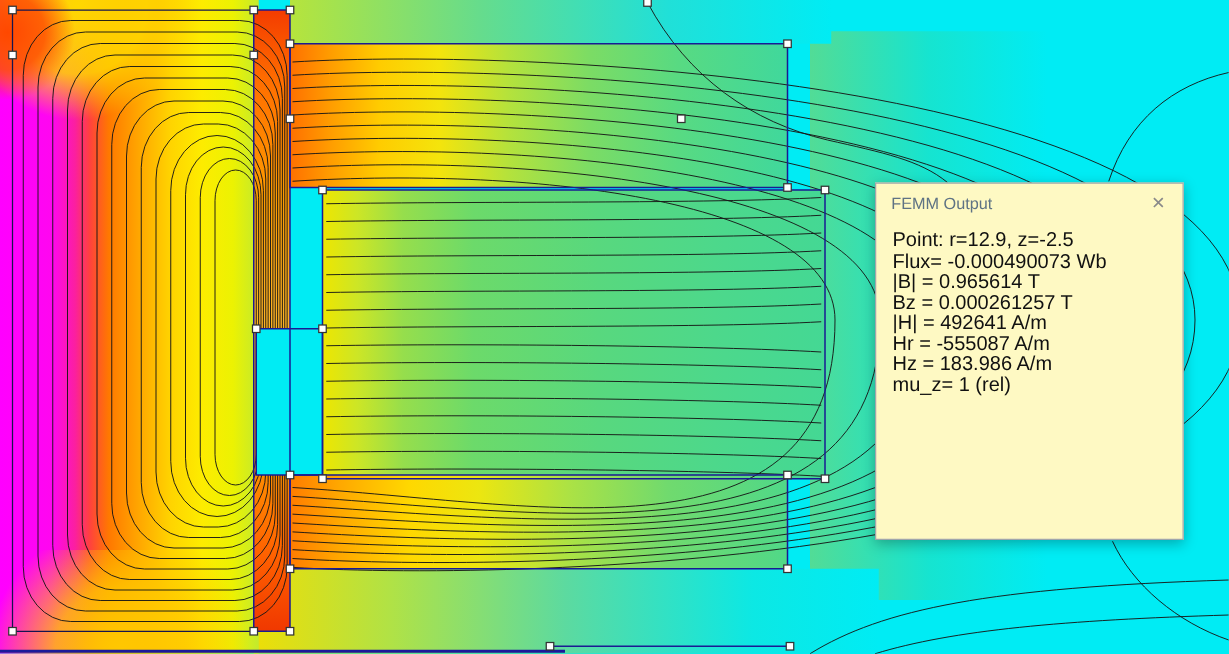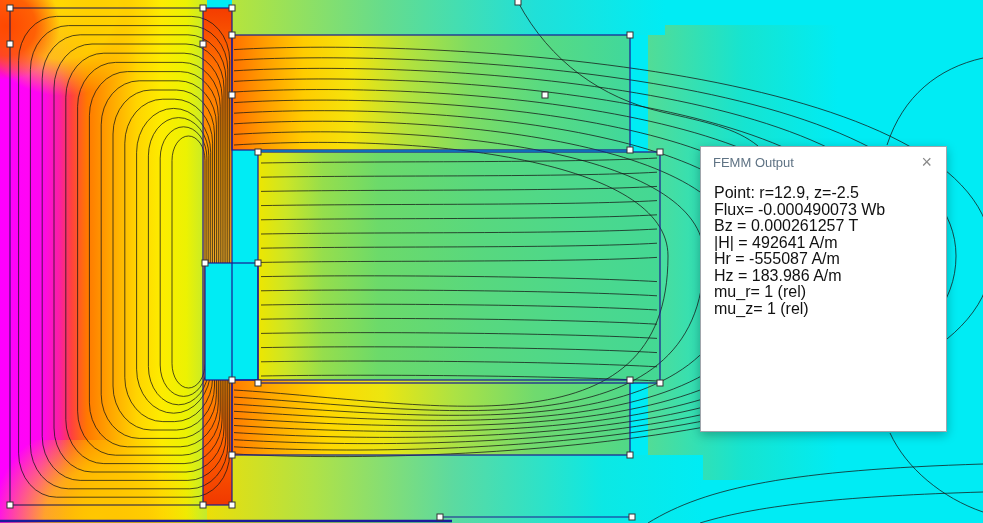--- a/index.html
+++ b/index.html
@@ -6,21 +6,21 @@
   html,body{width:983px;height:523px;overflow:hidden}
   body{position:relative;font-family:"Liberation Sans",sans-serif;background:#00ecf4}
   .stage{position:absolute;left:0;top:0;width:983px;height:523px}
   svg{display:block}
   #flux-lines path,#flux-lines rect{fill:none;stroke:#161616;stroke-width:.75}
   #geometry line,#geometry rect{fill:none;stroke:#1a1a92;stroke-width:1.2}
   #geometry .bndry{stroke:#14144f;stroke-width:1}
   #geometry .thick{stroke:#1a1a9a;stroke-width:2.5}
   #node-handles rect{fill:#ffffff;stroke:#333333;stroke-width:1}
   .win{position:absolute;left:700px;top:146px;width:247px;height:286px;
-       background:#ffffff;border:1px solid #a0a6ac;box-shadow:0 3px 10px rgba(0,0,0,.28)}
+       background:#fef9c3;border:1px solid #a0a6ac;box-shadow:0 3px 10px rgba(0,0,0,.28)}
   .win-title{height:30px;display:flex;align-items:center;padding:0 8px 0 12px}
   .win-title .t{color:#5f7384;font-size:13px;flex:1;user-select:none}
   .win-close{color:#8a8a8a;font-size:18px;line-height:14px;padding:2px 6px;cursor:pointer}
   .out-body{padding:8px 0 0 13px}
   .out-line{font-size:16px;line-height:16.5px;color:#111;white-space:pre}
 </style>
 </head>
 <body>
 
 <div class="stage">
@@ -219,21 +219,21 @@
   </svg>
 
   <div class="win">
     <div class="win-title">
       <span class="t">FEMM Output</span>
       <span class="win-close">×</span>
     </div>
     <div class="out-body">
       <div class="out-line">Point: r=12.9, z=-2.5</div>
       <div class="out-line">Flux= -0.000490073 Wb</div>
+      <div class="out-line">|B| = 0.965614 T</div>
       <div class="out-line">Bz = 0.000261257 T</div>
       <div class="out-line">|H| = 492641 A/m</div>
       <div class="out-line">Hr = -555087 A/m</div>
       <div class="out-line">Hz = 183.986 A/m</div>
-      <div class="out-line">mu_r= 1 (rel)</div>
       <div class="out-line">mu_z= 1 (rel)</div>
     </div>
   </div>
 </div>
 
 </body></html>

